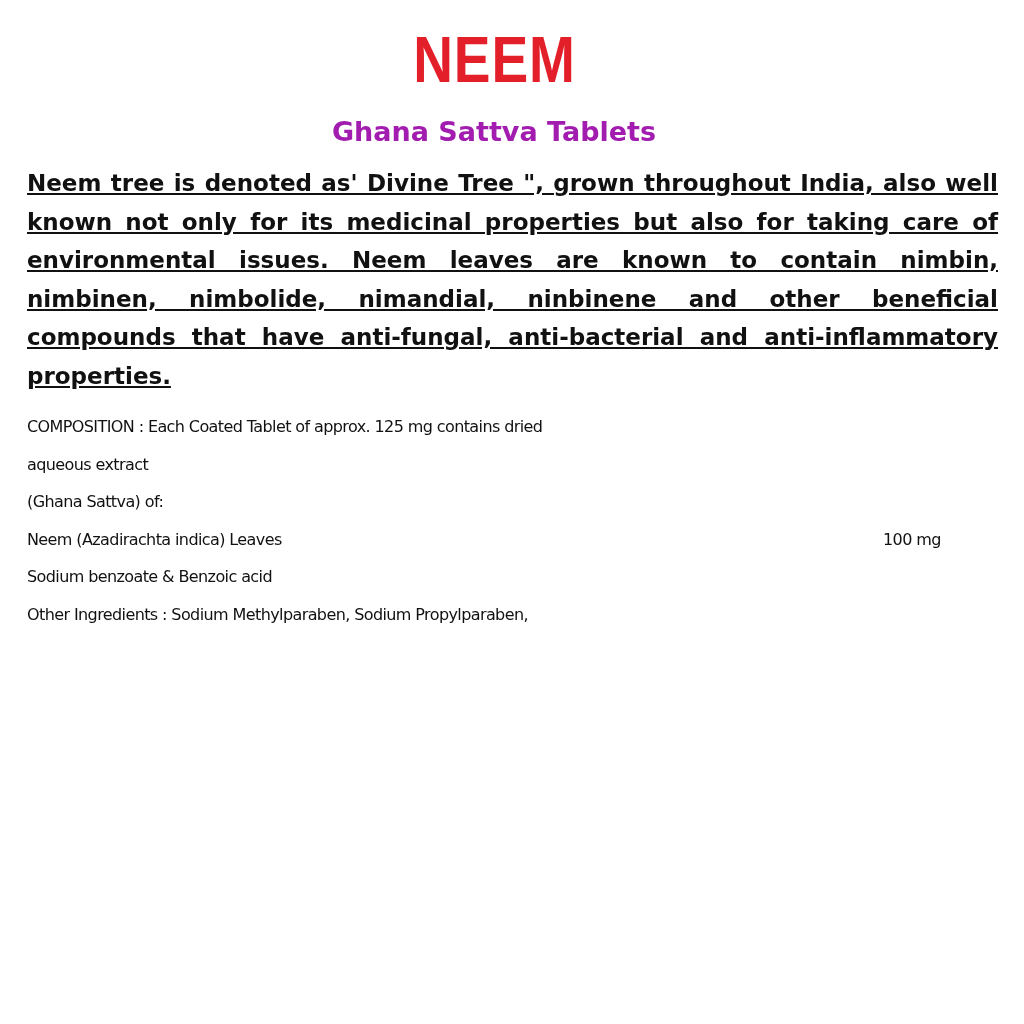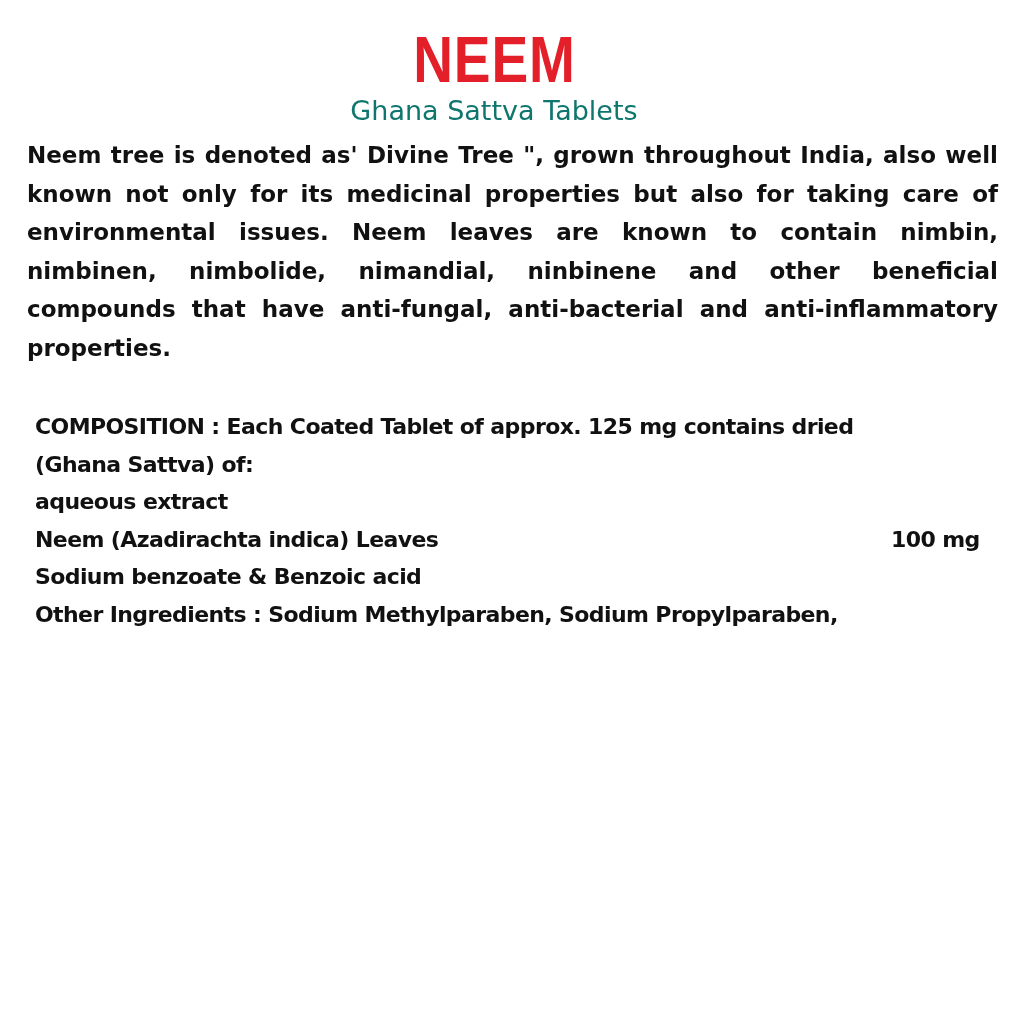--- a/index.html
+++ b/index.html
@@ -28,51 +28,51 @@
       font-weight: bold;
       font-size: 64px;
       line-height: 64px;
       letter-spacing: 1px;
       color: #e3202a;
       transform: scaleX(0.86);
       transform-origin: center;
     }
     .brand-subtitle {
       display: block;
-      margin-top: 4px;
+      margin-top: 25px;
       font-family: "DejaVu Sans", sans-serif;
-      font-weight: normal;
+      font-weight: bold;
       font-size: 27px;
       line-height: 30px;
-      color: #0f766e;
+      color: #a21caf;
       letter-spacing: 0px;
     }
     .description {
       position: absolute;
       left: 27px;
-      top: 136px;
+      top: 164px;
       width: 971px;
       margin: 0;
       font-family: "DejaVu Sans", sans-serif;
       font-weight: bold;
       font-size: 23px;
       line-height: 38.5px;
       text-align: justify;
       color: #111111;
+      text-decoration: underline;
     }
     .composition {
       position: absolute;
       left: 27px;
       top: 408px;
       width: 980px;
       font-family: "DejaVu Sans", sans-serif;
-      font-weight: bold;
-      font-size: 22px;
+      font-weight: normal;
+      font-size: 16px;
       color: #111111;
-      margin-left: 8px;
     }
     .comp-line {
       display: block;
       height: 37.5px;
       line-height: 37.5px;
       white-space: nowrap;
       letter-spacing: -0.6px;
     }
     .ingredient-row {
       position: relative;
@@ -98,22 +98,22 @@
 
 <div class="header">
   <div class="brand-title">NEEM</div>
   <span class="brand-subtitle">Ghana Sattva Tablets</span>
 </div>
 
 <p class="description">Neem tree is denoted as' Divine Tree ", grown throughout India, also well known not only for its medicinal properties but also for taking care of environmental issues. Neem leaves are known to contain nimbin, nimbinen, nimbolide, nimandial, ninbinene and other beneficial compounds that have anti-fungal, anti-bacterial and anti-inflammatory properties.</p>
 
 <div class="composition">
   <span class="comp-line">COMPOSITION : Each Coated Tablet of approx. 125 mg contains dried</span>
+  <span class="comp-line">aqueous extract</span>
   <span class="comp-line">(Ghana Sattva) of:</span>
-  <span class="comp-line">aqueous extract</span>
 
   <div class="ingredient-row">
     <span class="ingredient-name">Neem (Azadirachta indica) Leaves</span>
     <span class="ingredient-qty qty-1">100 mg</span>
   </div>
 
   <span class="comp-line">Sodium benzoate &amp; Benzoic acid</span>
   <span class="comp-line">Other Ingredients : Sodium Methylparaben, Sodium Propylparaben,</span>
 </div>
 

